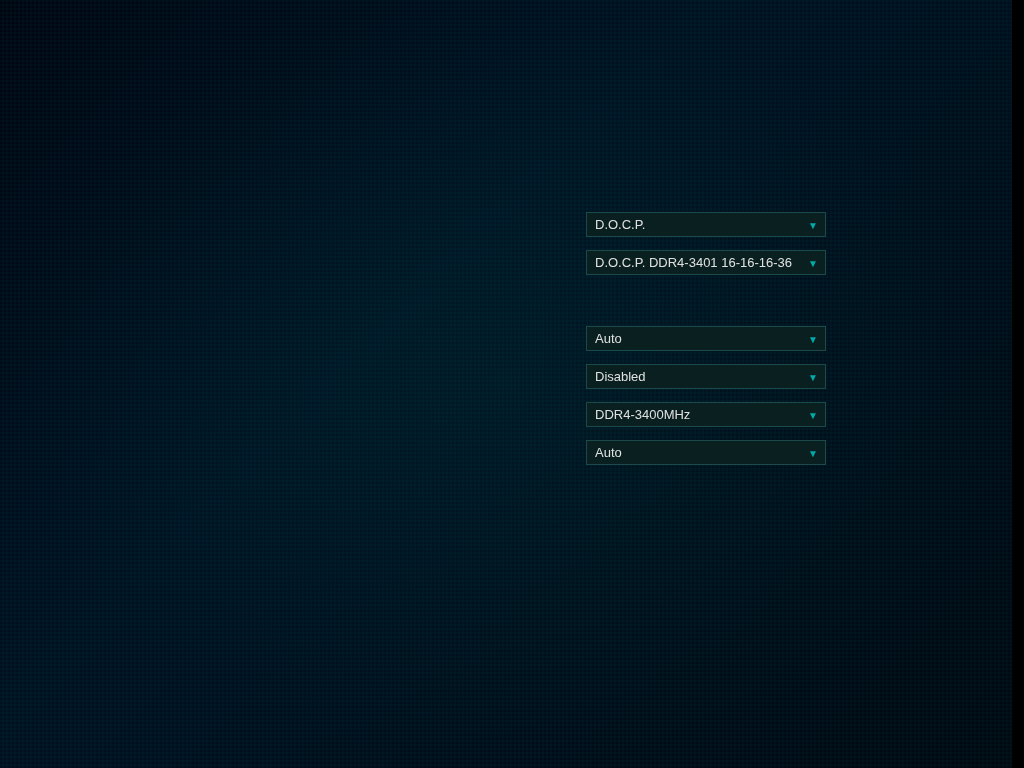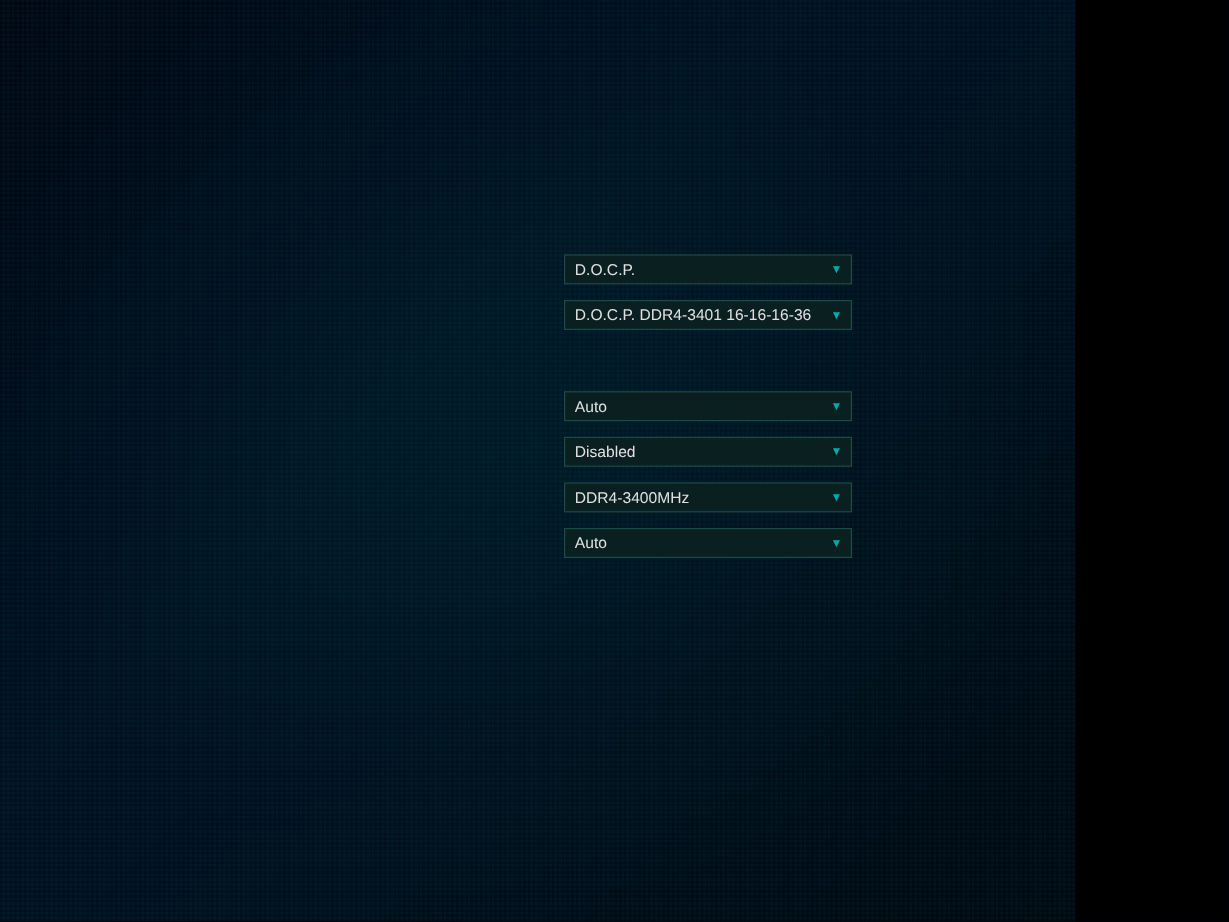--- a/index.html
+++ b/index.html
@@ -37,21 +37,21 @@
     .bg::after {
       content: '';
       position: absolute;
       inset: 0;
       background: radial-gradient(ellipse at 50% 50%, rgba(0,80,80,0.15) 0%, transparent 70%);
     }
 
     .content {
       position: relative;
       z-index: 1;
-      width: 896px;
+      width: 1012px;
       height: 768px;
       display: flex;
       flex-direction: column;
     }
 
     
     .header {
       background: linear-gradient(180deg, #0a1a1a 0%, #051010 100%);
       border-bottom: 1px solid #1a3a3a;
       padding: 6px 12px 4px 12px;

